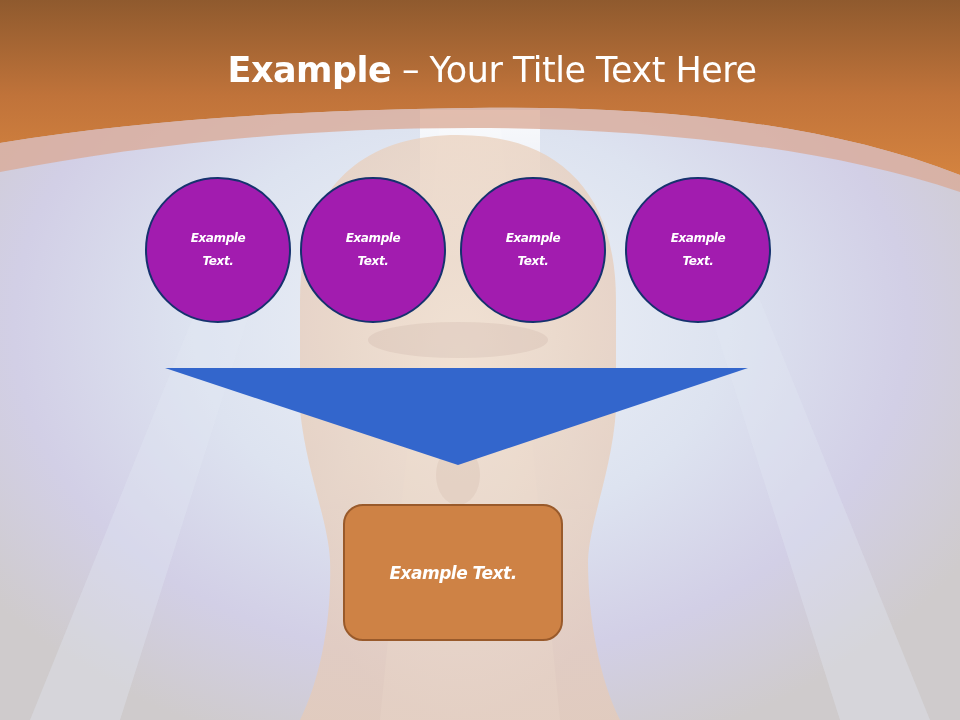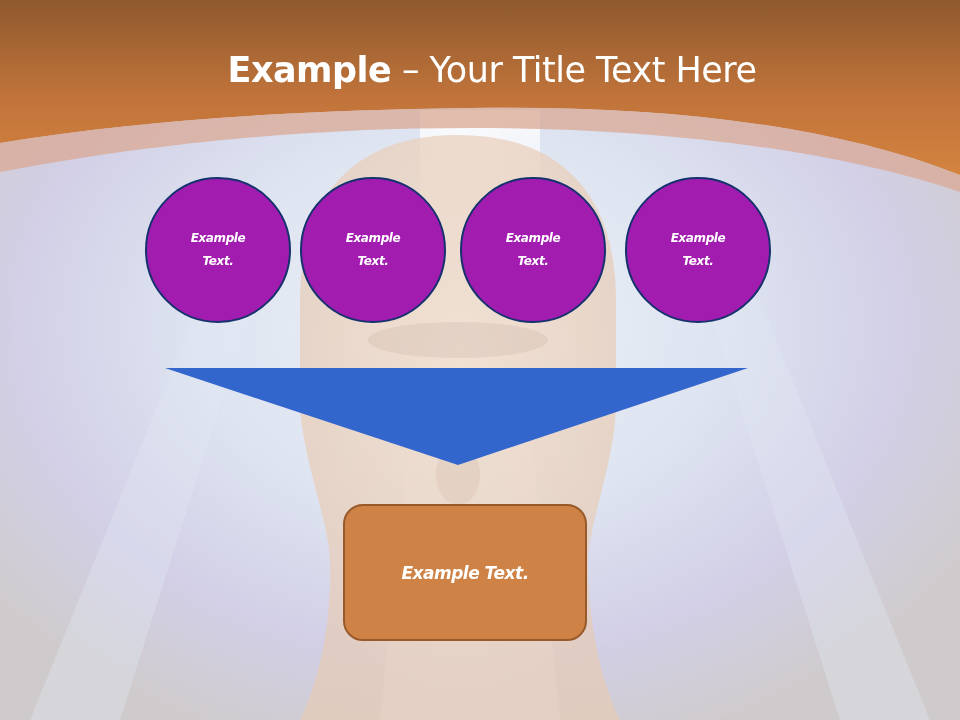--- a/index.html
+++ b/index.html
@@ -17,21 +17,21 @@
     .slide-title .bold { font-weight: bold; }
     .circle {
       position: absolute; width: 146px; height: 146px; border-radius: 50%;
       background: #a21caf; border: 2.5px solid #16326e; box-sizing: border-box;
       display: flex; align-items: center; justify-content: center; text-align: center;
       color: #ffffff; font-style: italic; font-weight: bold; font-size: 12px; line-height: 23px;
       font-family: "DejaVu Sans", sans-serif; letter-spacing: -0.4px;
     }
     .circle span { display: block; }
     .result-box {
-      position: absolute; left: 343px; top: 504px; width: 244px; height: 137px;
+      position: absolute; left: 343px; top: 504px; width: 220px; height: 137px;
       background: #ce8245; border: 2.5px solid #995a2b; border-radius: 20px; box-sizing: border-box;
       display: flex; align-items: center; justify-content: center;
       color: #ffffff; font-style: italic; font-weight: bold; font-size: 17px;
       font-family: "DejaVu Sans", sans-serif; letter-spacing: -0.5px;
     }
     .funnel { position: absolute; left: 0; top: 0; }
   </style>
 </head>
 <body>
 

